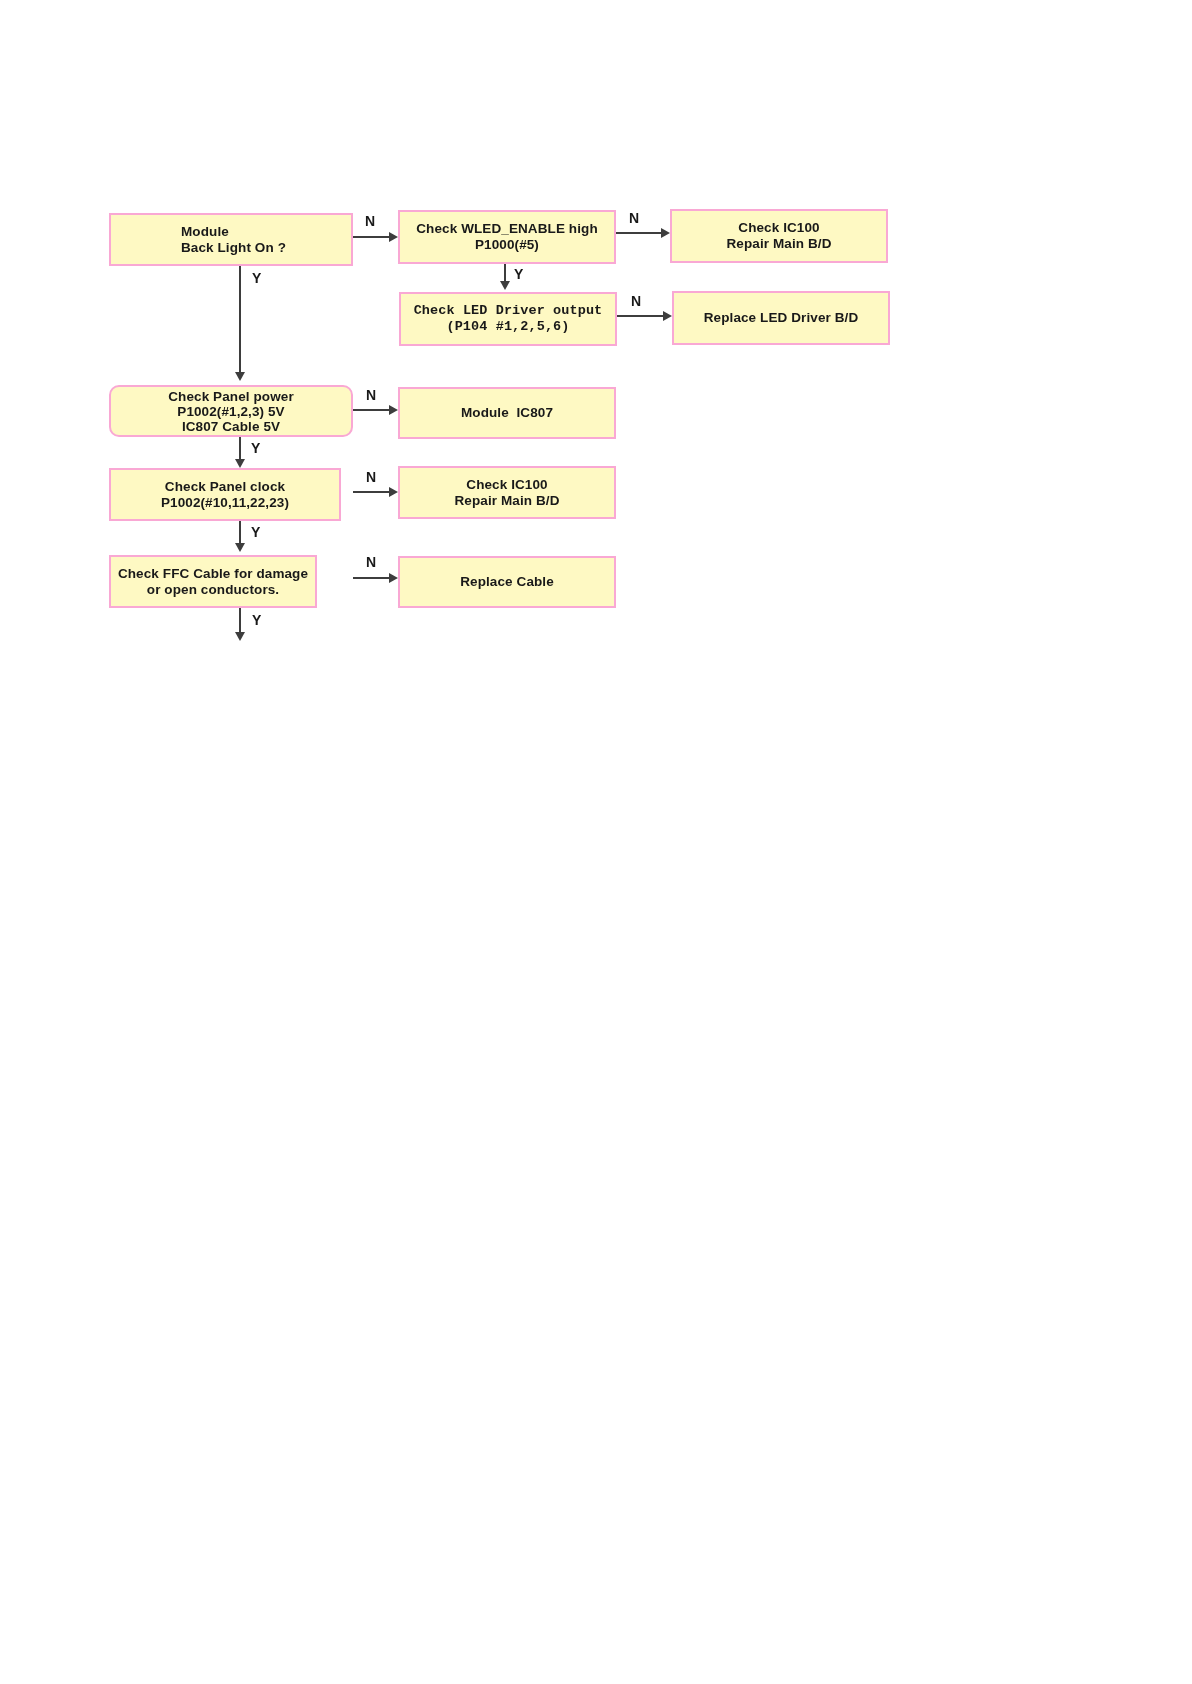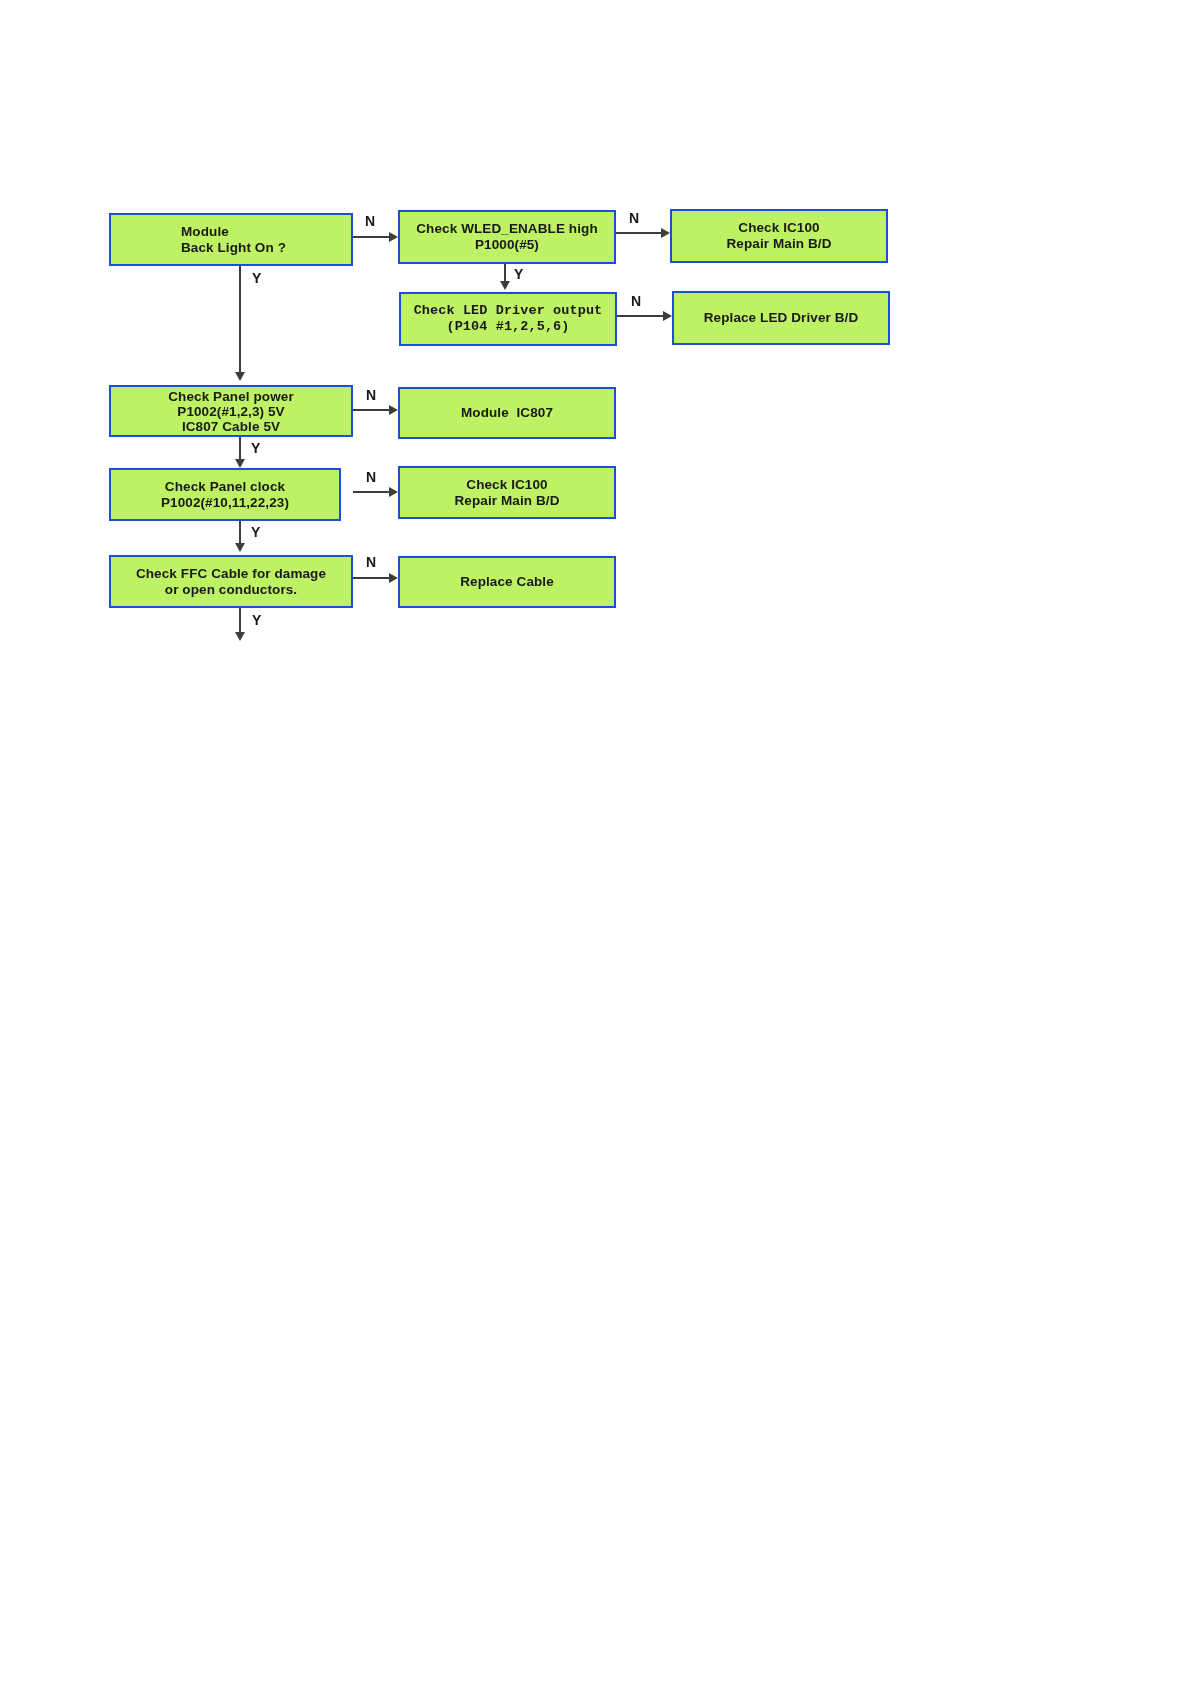--- a/index.html
+++ b/index.html
@@ -17,22 +17,22 @@
     overflow: hidden;
   }
   .flowchart {
     position: absolute;
     left: 0; top: 0;
     width: 1192px;
     height: 760px;
   }
   .node {
     position: absolute;
-    border: 2px solid #1d4ed8;
-    background: #bef264;
+    border: 2px solid #f9a8d4;
+    background: #fef9c3;
     display: flex;
     align-items: center;
     justify-content: center;
     box-sizing: border-box;
   }
   .ntext {
     text-align: center;
     font-size: 13.5px;
     font-weight: bold;
     line-height: 16px;
@@ -113,21 +113,21 @@
         <div class="nline">(P104 #1,2,5,6)</div>
       </div>
     </div>
 
     <div class="node" style="left:672px; top:291px; width:218px; height:54px;">
       <div class="ntext">
         <div class="nline">Replace LED Driver B/D</div>
       </div>
     </div>
 
-    <div class="node node--tight" style="left:109px; top:385px; width:244px; height:52px;">
+    <div class="node node--tight" style="left:109px; top:385px; width:244px; height:52px;border-radius:10px;">
       <div class="ntext">
         <div class="nline">Check Panel power</div>
         <div class="nline">P1002(#1,2,3) 5V</div>
         <div class="nline">IC807 Cable 5V</div>
       </div>
     </div>
 
     <div class="node" style="left:398px; top:387px; width:218px; height:52px;">
       <div class="ntext">
         <div class="nline">Module  IC807</div>
@@ -141,21 +141,21 @@
       </div>
     </div>
 
     <div class="node" style="left:398px; top:466px; width:218px; height:53px;">
       <div class="ntext">
         <div class="nline">Check IC100</div>
         <div class="nline">Repair Main B/D</div>
       </div>
     </div>
 
-    <div class="node" style="left:109px; top:555px; width:244px; height:53px;">
+    <div class="node" style="left:109px; top:555px; width:208px; height:53px;">
       <div class="ntext">
         <div class="nline">Check FFC Cable for damage</div>
         <div class="nline">or open conductors.</div>
       </div>
     </div>
 
     <div class="node" style="left:398px; top:556px; width:218px; height:52px;">
       <div class="ntext">
         <div class="nline">Replace Cable</div>
       </div>

